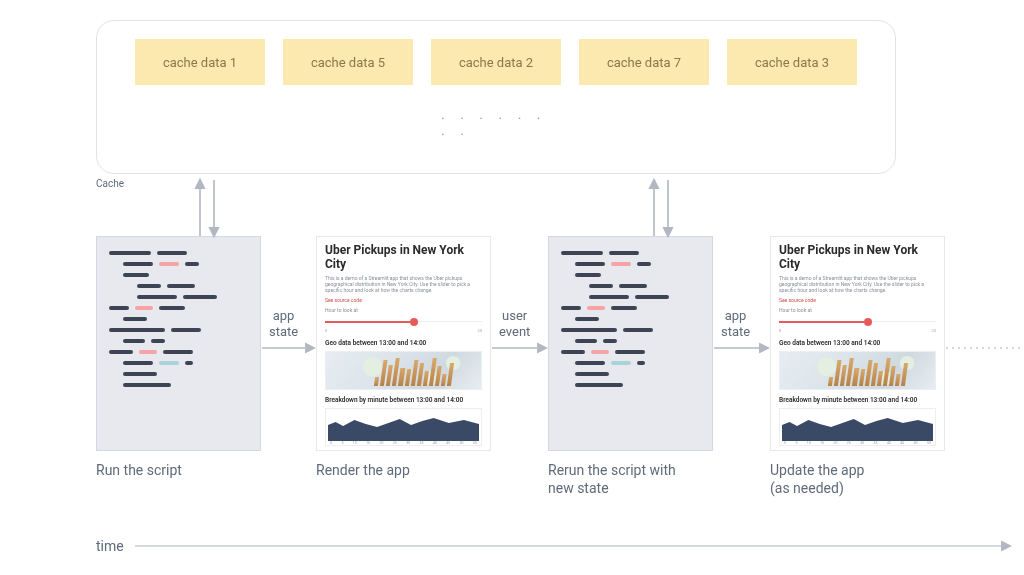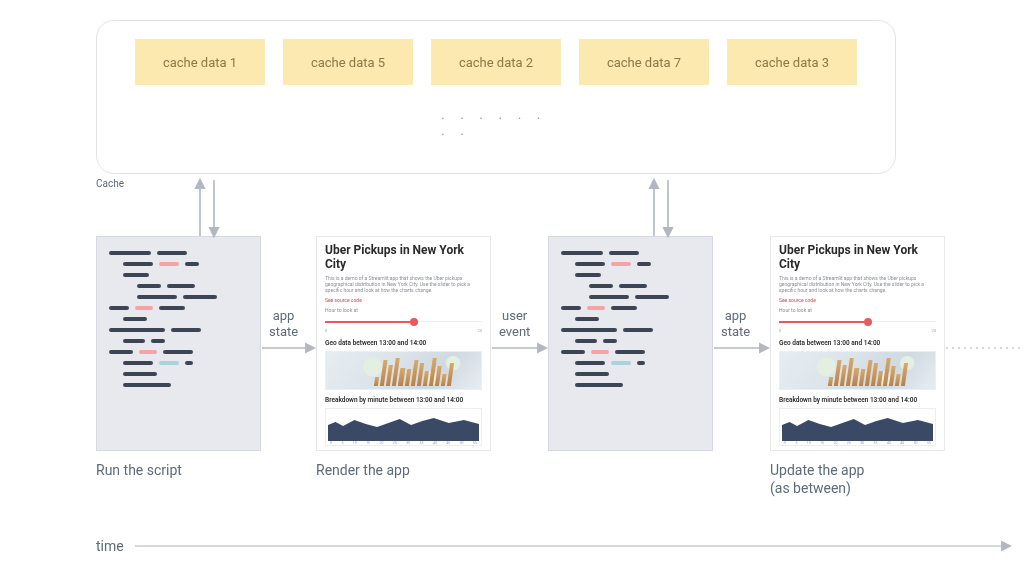--- a/index.html
+++ b/index.html
@@ -357,20 +357,22 @@
             <span class="b cy" style="width:20px"></span>
             <span class="b dk" style="width:8px"></span>
           </div>
         <div class="line ind">
             <span class="b dk" style="width:34px"></span>
           </div>
         <div class="line ind">
             <span class="b dk" style="width:48px"></span>
           </div>
       </div>
+      <div class="caption" style="white-space:pre-line">Rerun the script with
+new state</div>
     </div>
 
     <div class="node" style="left:674px">
       <div class="app-card">
         <div class="app-title">Uber Pickups in New York City</div>
         <div class="app-sub">This is a demo of a Streamlit app that shows the Uber pickups geographical distribution in New York City. Use the slider to pick a specific hour and look at how the charts change.</div>
         <div class="app-link">See source code</div>
         <div style="font-size:5px;color:#8a8f98">Hour to look at</div>
         <div class="slider">
           <div class="fill"></div>
@@ -415,21 +417,21 @@
             <span>30</span>
               <span>35</span>
               <span>40</span>
             <span>45</span>
               <span>50</span>
               <span>55</span>
           </div>
         </div>
       </div>
       <div class="caption" style="white-space:pre-line">Update the app
-(as between)</div>
+(as needed)</div>
     </div>
 
     <div class="arrow-label" style="left:173px; top:72px; white-space:pre-line">app
 state</div>
     <div class="arrow-label" style="left:403px; top:72px; white-space:pre-line">user
 event</div>
     <div class="arrow-label" style="left:625px; top:72px; white-space:pre-line">app
 state</div>
   </div>
 

